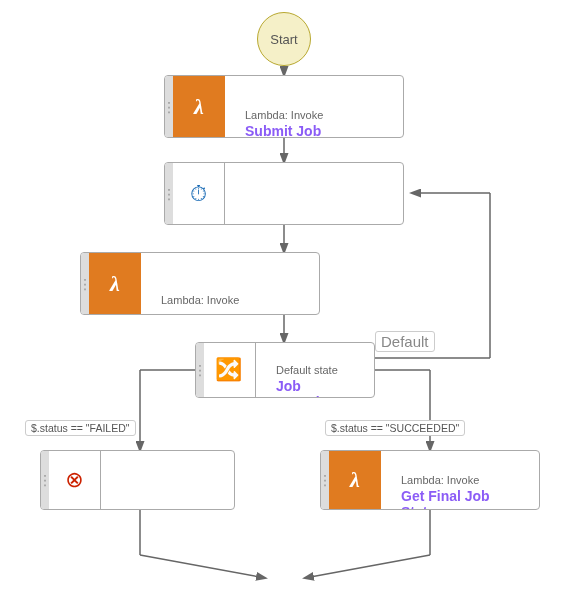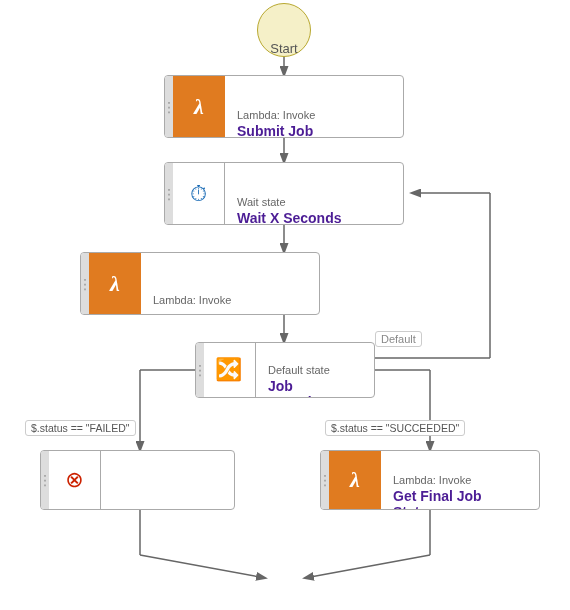--- a/index.html
+++ b/index.html
@@ -48,35 +48,35 @@
     }
     .node-icon.blue {
       background: #fff;
       border-right: 1.5px solid #aaa;
     }
     .node-icon.white {
       background: #fff;
       border-right: 1.5px solid #aaa;
     }
     .node-text {
-      padding: 6px 12px;
+      padding: 6px 20px;
       display: flex;
       flex-direction: column;
       justify-content: space-between;
       margin-top: 34px;
     }
     .node-label {
       font-size: 11px;
       color: #666;
       margin-bottom: 2px;
     }
     .node-title {
       font-size: 14px;
       font-weight: bold;
-      color: #4c1d95;
+      color: #8b5cf6;
     }
     
     .node-handle {
       width: 8px;
       height: 100%;
       background: #ddd;
       flex-shrink: 0;
       display: flex;
       align-items: center;
       justify-content: center;
@@ -107,21 +107,21 @@
       color: #555;
       background: #fff;
       border: 1px solid #ccc;
       border-radius: 3px;
       padding: 1px 5px;
       white-space: nowrap;
     }
     
     .default-label {
       position: absolute;
-      font-size: 11px;
+      font-size: 15px;
       color: #888;
       border: 1px solid #ccc;
       border-radius: 3px;
       padding: 1px 5px;
       background: #fff;
       white-space: nowrap;
     }
     
     .lambda-icon {
       color: #fff;
@@ -176,44 +176,40 @@
     <line x1="490" y1="358" x2="490" y2="193" stroke="#666" stroke-width="1.5"></line>
     <line x1="490" y1="193" x2="412" y2="193" stroke="#666" stroke-width="1.5" marker-end="url(#arrowhead)"></line>
 
     <line x1="140" y1="510" x2="140" y2="555" stroke="#666" stroke-width="1.5"></line>
     <line x1="140" y1="555" x2="265" y2="578" stroke="#666" stroke-width="1.5" marker-end="url(#arrowhead)"></line>
 
     <line x1="430" y1="510" x2="430" y2="555" stroke="#666" stroke-width="1.5"></line>
     <line x1="430" y1="555" x2="305" y2="578" stroke="#666" stroke-width="1.5" marker-end="url(#arrowhead)"></line>
   </svg>
 
-  <div class="terminal" style="width:54px;height:54px;left:257px;top:3px;align-items:flex-end;">
+  <div class="terminal" style="width:54px;height:54px;left:257px;top:12px;">
     <span>Start</span>
   </div>
 
   <div class="node" style="width:240px;height:63px;left:164px;top:75px;">
     <div class="node-handle"></div>
     <div class="node-icon orange">
       <span class="lambda-icon">λ</span>
     </div>
     <div class="node-text">
       <span class="node-label">Lambda: Invoke</span>
       <span class="node-title">Submit Job</span>
     </div>
   </div>
 
   <div class="node" style="width:240px;height:63px;left:164px;top:162px;">
     <div class="node-handle"></div>
     <div class="node-icon blue" style="width:52px;">
       <span class="clock-icon">⏱</span>
     </div>
-    <div class="node-text">
-      <span class="node-label">Wait state</span>
-      <span class="node-title">Wait X Seconds</span>
-    </div>
   </div>
 
   <div class="node" style="width:240px;height:63px;left:80px;top:252px;">
     <div class="node-handle"></div>
     <div class="node-icon orange">
       <span class="lambda-icon">λ</span>
     </div>
     <div class="node-text">
       <span class="node-label">Lambda: Invoke</span>
     </div>

